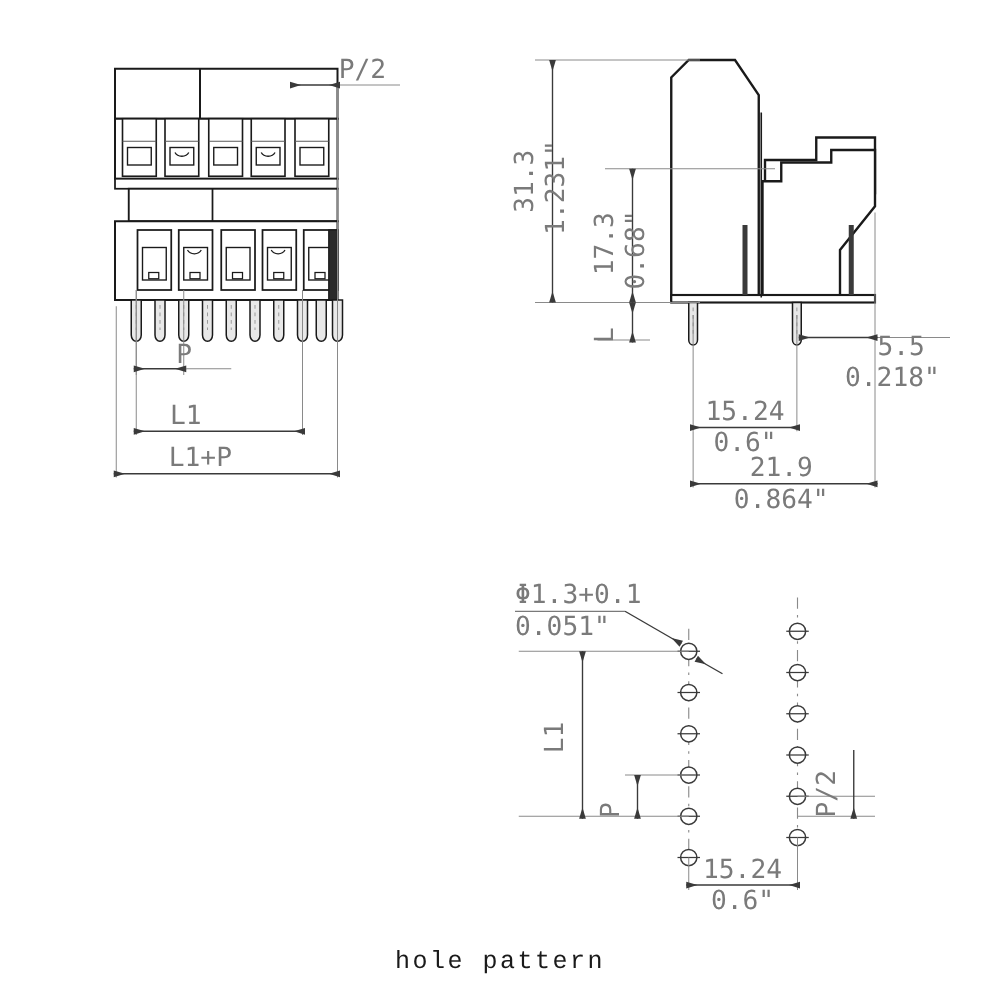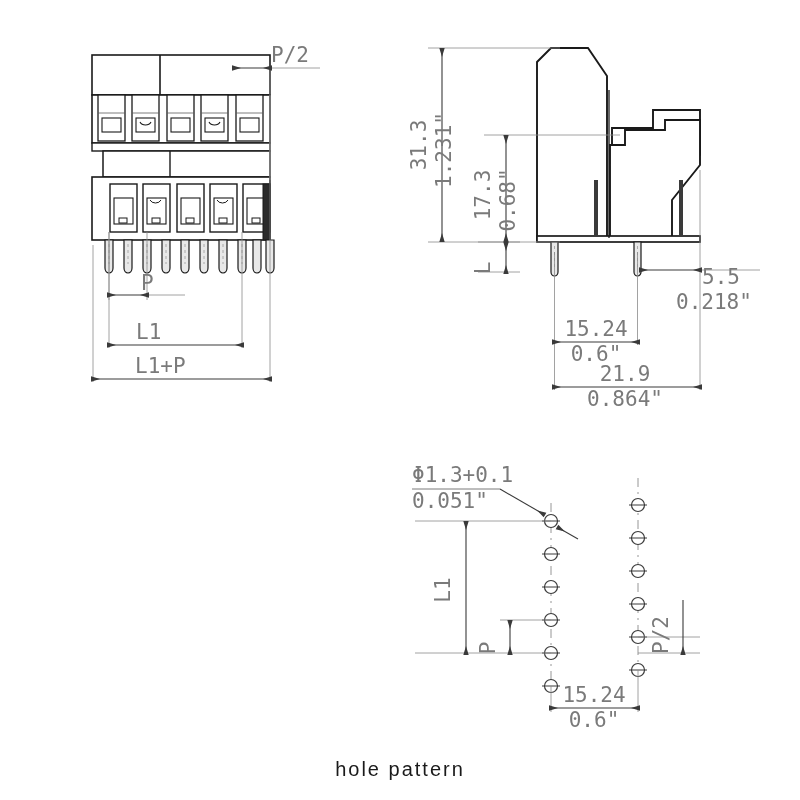--- a/index.html
+++ b/index.html
@@ -20,21 +20,21 @@
     top: 0;
     width: 800px;
     height: 800px;
   }
   .caption {
     position: absolute;
     left: 0;
     top: 758px;
     width: 800px;
     text-align: center;
-    font-family: Liberation Sans, sans-serif;
+    font-family: Liberation Mono, monospace;
     font-size: 20px;
     letter-spacing: 2px;
     color: #1a1a1a;
   }
 </style>
 </head>
 <body>
 
 <svg id="canvas" viewBox="0 0 800 800" xmlns="http://www.w3.org/2000/svg">
 

